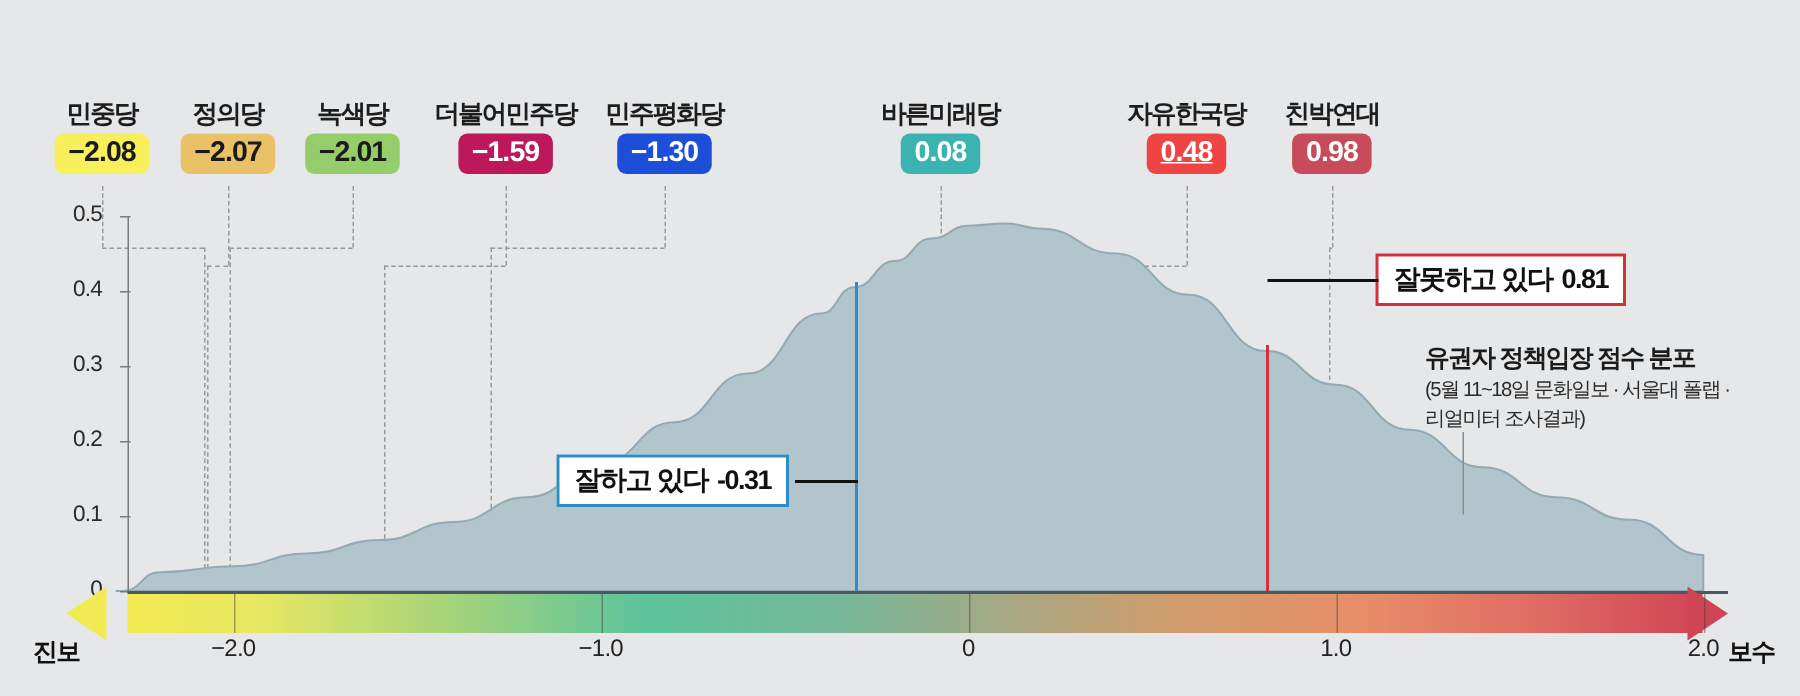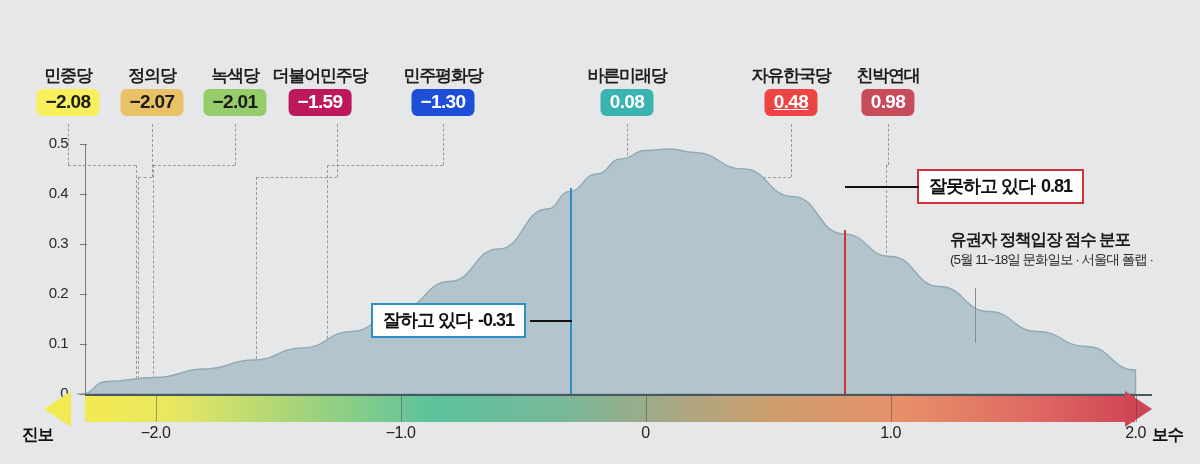--- a/index.html
+++ b/index.html
@@ -109,21 +109,21 @@
         <div><span class="pval" style="background: rgb(247, 239, 92); color: rgb(27, 27, 27);">−2.08</span></div>
       </div>
       <div class="party" style="left: 152px;">
         <div class="pname">정의당</div>
         <div><span class="pval" style="background: rgb(233, 194, 103); color: rgb(27, 27, 27);">−2.07</span></div>
       </div>
       <div class="party" style="left: 235px;">
         <div class="pname">녹색당</div>
         <div><span class="pval" style="background: rgb(149, 205, 106); color: rgb(27, 27, 27);">−2.01</span></div>
       </div>
-      <div class="party" style="left: 320px;">
+      <div class="party" style="left: 337px;">
         <div class="pname">더불어민주당</div>
         <div><span class="pval" style="background: #be185d; color: rgb(255, 255, 255);">−1.59</span></div>
       </div>
       <div class="party" style="left: 443px;">
         <div class="pname">민주평화당</div>
         <div><span class="pval" style="background: #1d4ed8; color: rgb(255, 255, 255);">−1.30</span></div>
       </div>
       <div class="party" style="left: 627px;">
         <div class="pname">바른미래당</div>
         <div><span class="pval" style="background: rgb(59, 180, 177); color: rgb(255, 255, 255);">0.08</span></div>
@@ -198,20 +198,21 @@
   <div class="leader" style="left:530px;top:320px;width:42px;height:2px;"></div>
 
   <div class="callout red" id="callout-oppose" style="left:917px;top:169px;">
     <span>잘못하고 있다</span><span class="num">0.81</span>
   </div>
   <div class="leader" style="left:845px;top:186px;width:74px;height:2px;"></div>
 
   <div class="note">
     <div class="nt1">유권자 정책입장 점수 분포</div>
     <div class="nt2">(5월 11~18일 문화일보 · 서울대 폴랩 ·</div>
+    <div class="nt2">리얼미터 조사결과)</div>
   </div>
   <div class="note-leader"></div>
 
   <div class="spectrum">
     <div class="spec-fill"></div>
     <div class="spec-arrow-l"></div>
     <div class="spec-arrow-r"></div>
     <div id="spec-tick-layer">
         <div class="spec-tick" style="left: 70.5px;"></div>
         <div class="spec-tick" style="left: 315.5px;"></div>

